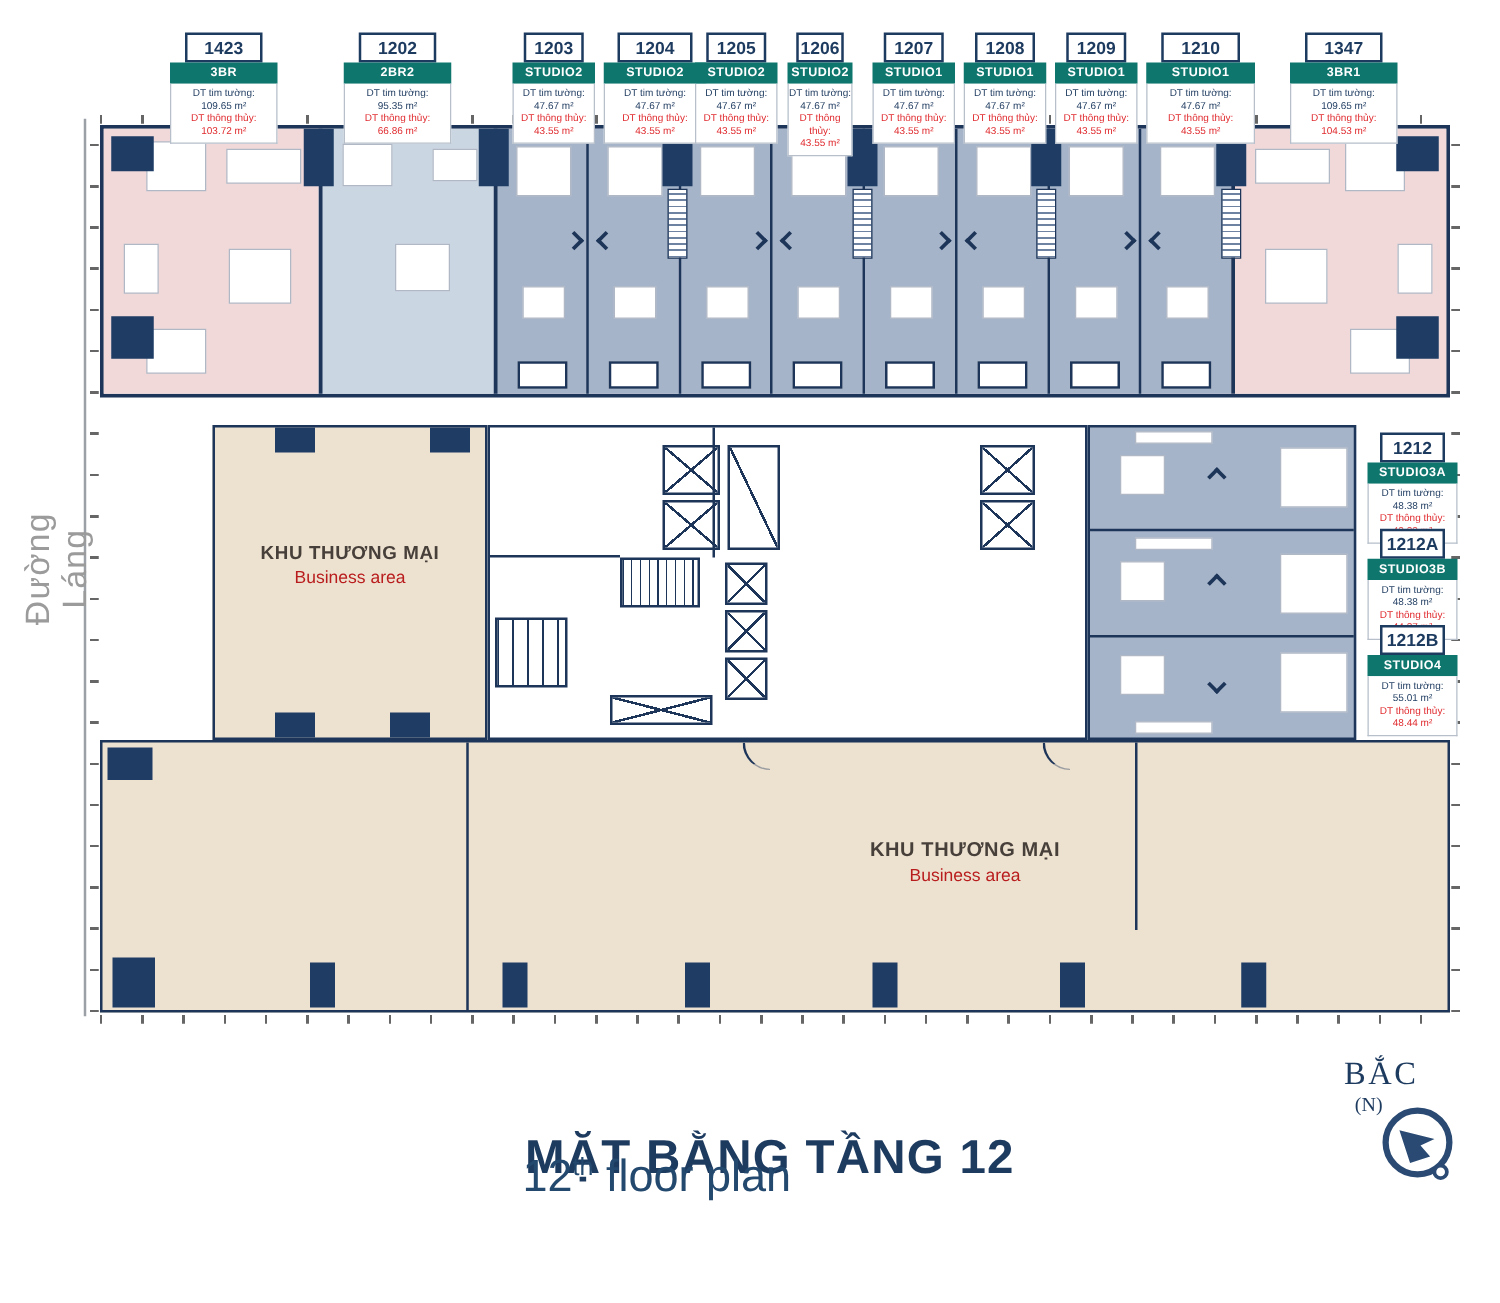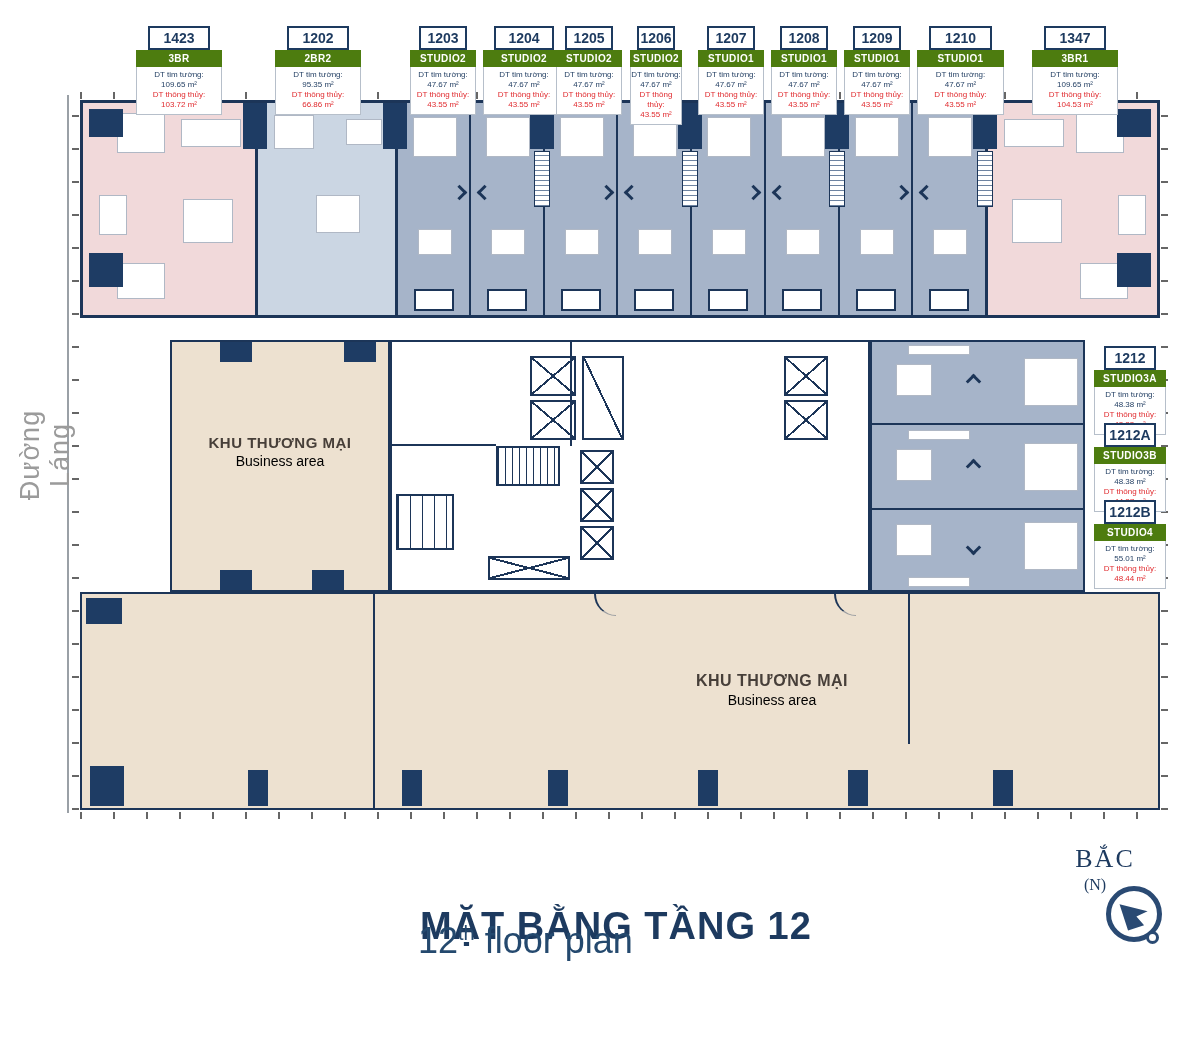--- a/index.html
+++ b/index.html
@@ -3,21 +3,21 @@
 <meta charset="utf-8">
 <style>
   * { margin:0; padding:0; box-sizing:border-box; }
   body { background:#ffffff; font-family:"Liberation Sans", sans-serif; }
   .canvas { position:relative; width:1200px; height:1042px; background:#fff; overflow:hidden; }
 
   
   .card { position:absolute; text-align:center; z-index:6; }
   .card .num { background:#fff; border:2px solid #1d3a5f; color:#1d3a5f; font-weight:700;
                font-size:14px; height:24px; line-height:21px; width:72%; margin:0 auto; }
-  .card .type { background:#4d7c0f; color:#fff; font-weight:700; font-size:10px;
+  .card .type { background:#0f766e; color:#fff; font-weight:700; font-size:10px;
                 height:17px; line-height:17px; letter-spacing:.4px; }
   .card .body { background:#fff; border:1px solid #b6bfca; border-top:none;
                 font-size:8px; line-height:10px; padding:3px 0 4px; color:#1d3a5f; }
   .card .red { color:#e02b2f; }
 
   
   .plan { position:absolute; left:80px; top:100px; width:1080px; height:710px; z-index:1; }
   .band { position:absolute; }
   .wallblk { position:absolute; background:#1e3c64; z-index:3; }
   .f { display:block; position:absolute; background:#fff; border:1px solid rgba(28,53,88,.35); }
@@ -55,21 +55,21 @@
   .wc { position:absolute; border:2px solid #1c3558; background:#fff;
       background-image:repeating-linear-gradient(90deg,#1c3558 0 1px,transparent 1px 12px); }
   .iw { position:absolute; background:#1c3558; }
 
   .b-bottom { left:0; top:492px; width:1080px; height:218px; background:#ede1d0; border:2px solid #1c3558; }
   .arc { position:absolute; width:22px; height:22px; border-left:2px solid #1c3558;
          border-bottom:1px solid rgba(28,53,88,.4); border-radius:0 0 0 22px; background:transparent; }
 
   .area-label { position:absolute; text-align:center; color:#4f4a45; z-index:2; }
   .area-label .vi { font-size:15px; font-weight:700; letter-spacing:.5px; color:#473f39; }
-  .area-label .en { font-size:14px; color:#000000; margin-top:2px; }
+  .area-label .en { font-size:14px; color:#b91c1c; margin-top:2px; }
 
   
   .tick-h { position:absolute; height:7px; background:repeating-linear-gradient(90deg,#666 0 2px,transparent 2px 33px); z-index:0; }
   .tick-v { position:absolute; width:7px;  background:repeating-linear-gradient(0deg,#666 0 2px,transparent 2px 33px); z-index:0; }
   .street-line { position:absolute; left:67px; top:95px; width:2px; height:718px; background:#9aa0a6; }
   .street-label { position:absolute; left:-50px; top:440px; width:160px; height:30px; line-height:30px;
                   text-align:center; color:#9b9b9b; font-size:27px; letter-spacing:1px;
                   transform:rotate(-90deg); }
 
   

